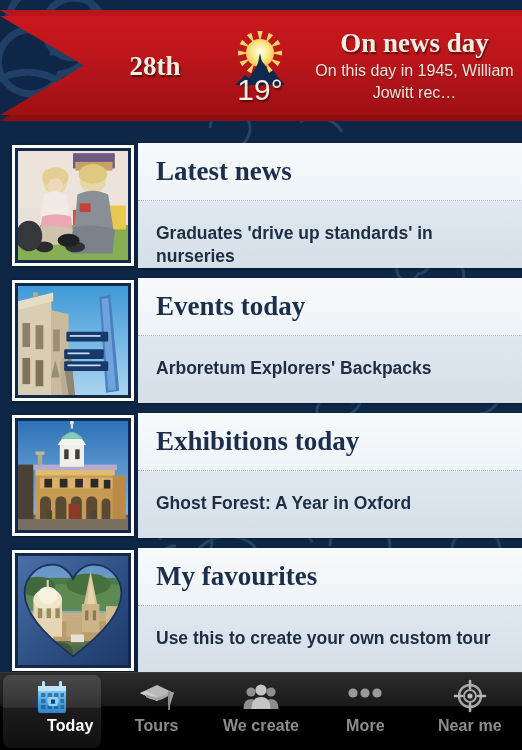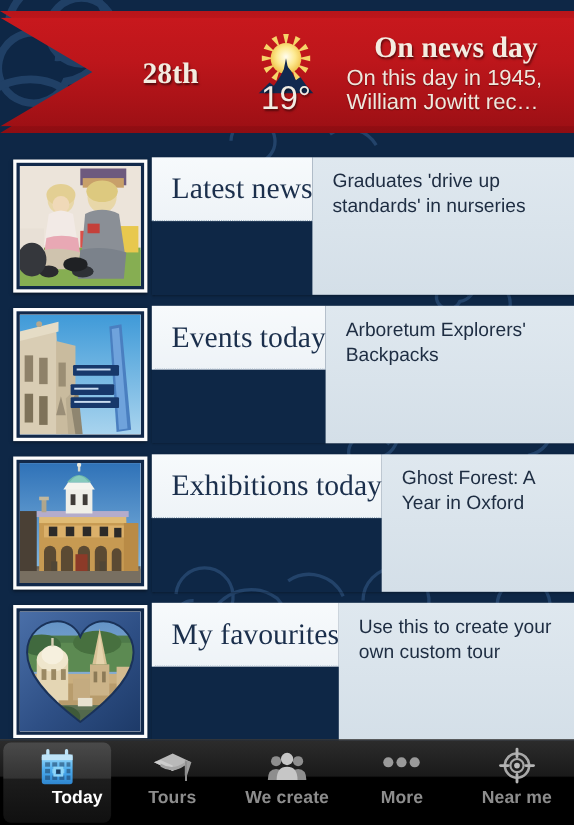--- a/index.html
+++ b/index.html
@@ -49,21 +49,21 @@
     font-family:"Liberation Sans", sans-serif; font-size:30px; color:#f1ece4;
     margin-top:-12px; text-shadow:1px 2px 2px rgba(0,0,0,.5); position:relative;
   }
   .hdr-otd { flex:1; padding-left:10px; padding-right:8px; }
   .otd-title {
     font-family:"Liberation Serif", serif; font-weight:bold; font-size:27px;
     color:#f4ece1; text-align:center; text-shadow:1px 2px 2px rgba(0,0,0,.55);
     line-height:30px;
   }
   .otd-sub {
-    font-size:20px; color:#f0e7dc; line-height:22px; 
+    font-size:16px; color:#f0e7dc; line-height:22px; text-align:center;
     text-shadow:0 1px 1px rgba(0,0,0,.4); margin-top:2px;
   }
 
   
   .list { position:absolute; top:131px; left:0; width:522px; height:540px; z-index:2; }
   .row {
     position:absolute; left:0; width:522px; height:125px;
     display:flex; align-items:stretch;
   }
   .row:nth-child(1){ top:12px; }
@@ -78,32 +78,33 @@
   .thumb {
     width:122px; height:121px;
     background:#fdfdfd; padding:3px;
     box-shadow:0 1px 3px rgba(0,0,0,.5);
   }
   .thumb-in {
     width:100%; height:100%; border:3px solid #12294a; overflow:hidden; position:relative;
   }
 
   .panel {
-    flex:1; margin-right:0; display:flex; flex-direction:row;
+    flex:1; margin-right:0; display:flex; flex-direction:column;
     box-shadow:0 1px 2px rgba(0,0,0,.4);
+    font-weight:bold;
   }
   .panel-title {
     height:58px; background:linear-gradient(180deg,#f7fafc 0%,#eef3f7 100%);
     display:flex; align-items:center; padding:0 0 0 18px;
     font-family:"Liberation Serif", serif; font-size:27px; color:#1b2f4c;
     border-bottom:1px dotted #9fb4c6;
   }
   .panel-sub {
     flex:1; background:linear-gradient(180deg,#dfe8ef 0%,#d4dfe8 100%);
-    padding:10px 16px 0 18px;
+    padding:21px 16px 0 18px;
     font-size:17.5px; color:#1e2d42; line-height:23px;
   }
 
   
   .tabbar {
     position:absolute; left:0; bottom:0; width:522px; height:78px; z-index:5;
     background:linear-gradient(180deg,#2c2c2c 0%,#1a1a1a 42%,#000 44%,#000 100%);
     display:flex; border-top:1px solid #3a3a3a;
   }
   .tab {

